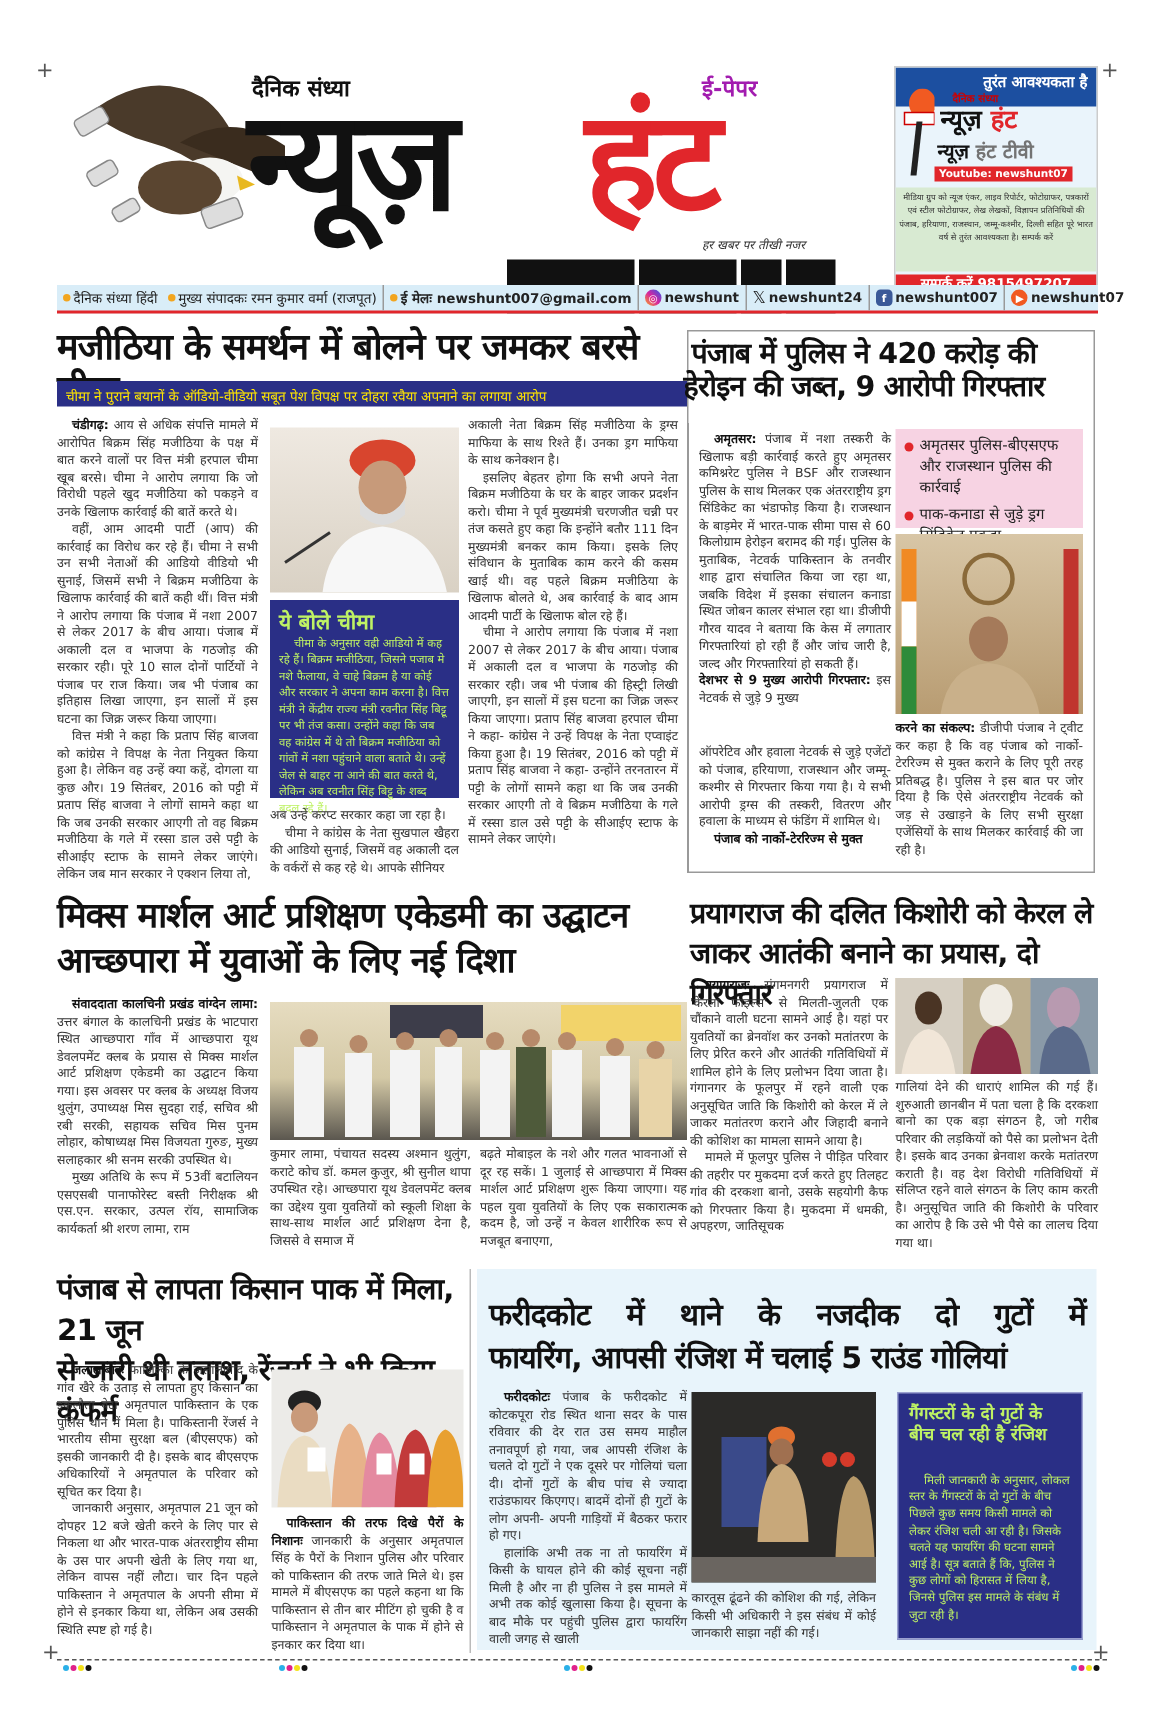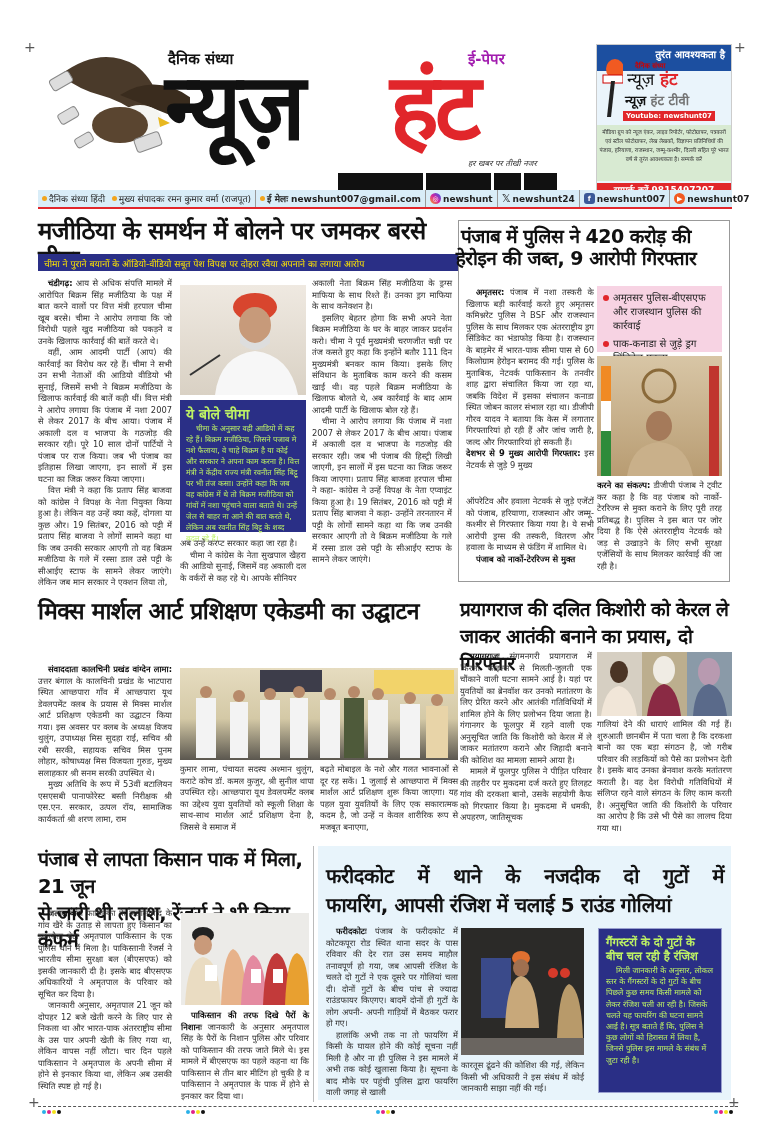--- a/index.html
+++ b/index.html
@@ -12,21 +12,21 @@
 .logo-black{left:165px;top:62px;font-size:92px;font-weight:900;color:#111;letter-spacing:-4px;line-height:1;font-family:"DejaVu Sans",sans-serif}
 .logo-red{left:390px;top:62px;font-size:92px;font-weight:900;color:#e1262b;letter-spacing:-4px;line-height:1}
 .epaper{left:468px;top:48px;font-size:15px;font-weight:bold;color:#a21caf}
 .motto{left:468px;top:157px;font-size:8px;color:#333;font-style:italic}
 .datebar{left:338px;top:173px;height:16px;display:flex;gap:3px}
 .datebar span{background:#111;color:#fff;font-size:8px;padding:18px 5px;line-height:12px;white-space:nowrap}
 
 .ad{left:596px;top:44px;width:136px;height:152px;border:1px solid #ccc;background:#eaf4fb;overflow:hidden}
 .ad-head{background:#1c4fa0;color:#fff;font-size:10px;font-weight:bold;text-align:right;padding:2px 6px;height:26px}
 .ad-logo{position:absolute;left:38px;top:16px;font-size:7px;color:#c00;font-weight:bold}
-.ad-t1{position:absolute;left:30px;top:22px;font-size:17px;font-weight:400;color:#111}
+.ad-t1{position:absolute;left:30px;top:22px;font-size:17px;font-weight:700;color:#111}
 .ad-t1 b{color:#e1262b}
 .ad-t2{position:absolute;left:28px;top:46px;font-size:13px;font-weight:900;color:#111}
 .ad-t2 b{color:#737373}
 .ad-yt{position:absolute;left:26px;top:66px;background:#e1262b;color:#fff;font-size:7px;font-weight:bold;padding:1px 3px}
 .mic{position:absolute;left:4px;top:14px;width:22px;height:60px}
 .ad-body{position:absolute;left:0;top:80px;width:100%;height:56px;background:#d8ead2;font-size:5.5px;line-height:9px;text-align:center;padding:3px 2px;color:#333}
 .ad-foot{position:absolute;left:0;top:138px;width:100%;height:14px;background:#e1262b;color:#fff;font-size:9px;font-weight:bold;text-align:center;line-height:14px}
 
 .cbar{left:38px;top:190px;width:694px;height:19px;background:#d9edf8;border-bottom:2px solid #e1262b;display:flex;align-items:center;font-size:9px;white-space:nowrap}
 .cbar .it{display:flex;align-items:center;gap:2px;padding:0 4px;border-right:1px solid #999;height:100%}
@@ -179,20 +179,21 @@
       <ellipse cx="62" cy="70" rx="13" ry="15" fill="#a57a5a"></ellipse>
       <path d="M30 120 Q35 88 62 86 Q90 88 96 120Z" fill="#c9b08a"></path>
     </svg>
 </div>
 <div class="abs col" style="left:597px;top:480px;width:125px">
   <p><b>करने का संकल्प:</b> <span>डीजीपी पंजाब ने ट्वीट कर कहा है कि वह पंजाब को नार्को-टेररिज्म से मुक्त कराने के लिए पूरी तरह प्रतिबद्ध है। पुलिस ने इस बात पर जोर दिया है कि ऐसे अंतरराष्ट्रीय नेटवर्क को जड़ से उखाड़ने के लिए सभी सुरक्षा एजेंसियों के साथ मिलकर कार्रवाई की जा रही है।</span></p>
 </div>
 
 <div class="abs h1" style="left:38px;top:596px;width:420px;font-size:23px;line-height:30px">
   <div>मिक्स मार्शल आर्ट प्रशिक्षण एकेडमी का उद्घाटन</div>
+  <div>आच्छपारा में युवाओं के लिए नई दिशा</div>
 </div>
 <div class="abs col" style="left:38px;top:664px;width:134px">
   <p class="indent"><b>संवाददाता कालचिनी प्रखंड वांग्देन लामा:</b> <span>उत्तर बंगाल के कालचिनी प्रखंड के भाटपारा स्थित आच्छपारा गाँव में आच्छपारा यूथ डेवलपमेंट क्लब के प्रयास से मिक्स मार्शल आर्ट प्रशिक्षण एकेडमी का उद्घाटन किया गया। इस अवसर पर क्लब के अध्यक्ष विजय थुलुंग, उपाध्यक्ष मिस सुदहा राई, सचिव श्री रबी सरकी, सहायक सचिव मिस पुनम लोहार, कोषाध्यक्ष मिस विजयता गुरुङ, मुख्य सलाहकार श्री सनम सरकी उपस्थित थे।</span></p>
   <p class="indent">मुख्य अतिथि के रूप में 53वीं बटालियन एसएसबी पानाफोरेस्ट बस्ती निरीक्षक श्री एस.एन. सरकार, उत्पल रॉय, सामाजिक कार्यकर्ता श्री शरण लामा, राम</p>
 </div>
 <div class="abs photo" style="left:180px;top:668px;width:278px;height:92px;background:linear-gradient(180deg,#e6dcc0 0,#d4c9a6 55%,#5b574f 100%)">
   <svg width="278" height="92" viewBox="0 0 278 92">
     <rect x="80" y="2" width="62" height="22" fill="#3d3d4a"></rect>
       <rect x="194" y="2" width="80" height="24" fill="#f2d36a"></rect>
     <g fill="#f3f3f3">
@@ -293,21 +294,21 @@
       <path d="M44 100 Q46 50 60 48 Q76 50 78 100Z" fill="#c8a87a"></path>
       <path d="M96 110 Q98 60 108 56 Q120 60 122 110Z" fill="#b89a6a"></path>
       <rect x="0" y="110" width="123" height="17" fill="#6a6560"></rect>
     </svg>
 </div>
 <div class="abs col" style="left:461px;top:1060px;width:123px">
     <p>कारतूस ढूंढने की कोशिश की गई, लेकिन किसी भी अधिकारी ने इस संबंध में कोई जानकारी साझा नहीं की गई।</p>
   </div>
 <div class="abs navy" style="left:598px;top:928px;width:124px;height:165px;padding:6px 7px;border:1px solid #9aa0d0">
   <div style="font-size:11.5px;font-weight:900;line-height:14px">गैंगस्टरों के दो गुटों के बीच चल रही है रंजिश</div>
-  <div class="indent" style="font-size:7.8px;line-height:11.2px;margin-top:2px">मिली जानकारी के अनुसार, लोकल स्तर के गैंगस्टरों के दो गुटों के बीच पिछले कुछ समय किसी मामले को लेकर रंजिश चली आ रही है। जिसके चलते यह फायरिंग की घटना सामने आई है। सूत्र बताते हैं कि, पुलिस ने कुछ लोगों को हिरासत में लिया है, जिनसे पुलिस इस मामले के संबंध में जुटा रही है।</div>
+  <div class="indent" style="font-size:7.8px;line-height:11.2px;margin-top:18px">मिली जानकारी के अनुसार, लोकल स्तर के गैंगस्टरों के दो गुटों के बीच पिछले कुछ समय किसी मामले को लेकर रंजिश चली आ रही है। जिसके चलते यह फायरिंग की घटना सामने आई है। सूत्र बताते हैं कि, पुलिस ने कुछ लोगों को हिरासत में लिया है, जिनसे पुलिस इस मामले के संबंध में जुटा रही है।</div>
 </div>
 
 <div class="abs" style="left:313px;top:846px;width:1px;height:256px;background:#bbb"></div>
 
 <div class="abs crosshair" style="left:28px;top:1095px">+</div>
 <div class="abs crosshair" style="left:728px;top:1095px">+</div>
 <div class="abs regmarks">
   <div class="cm" style="left:4px">
       <i style="background:#2ab0e8"></i>
       <i style="background:#e0218a"></i>

